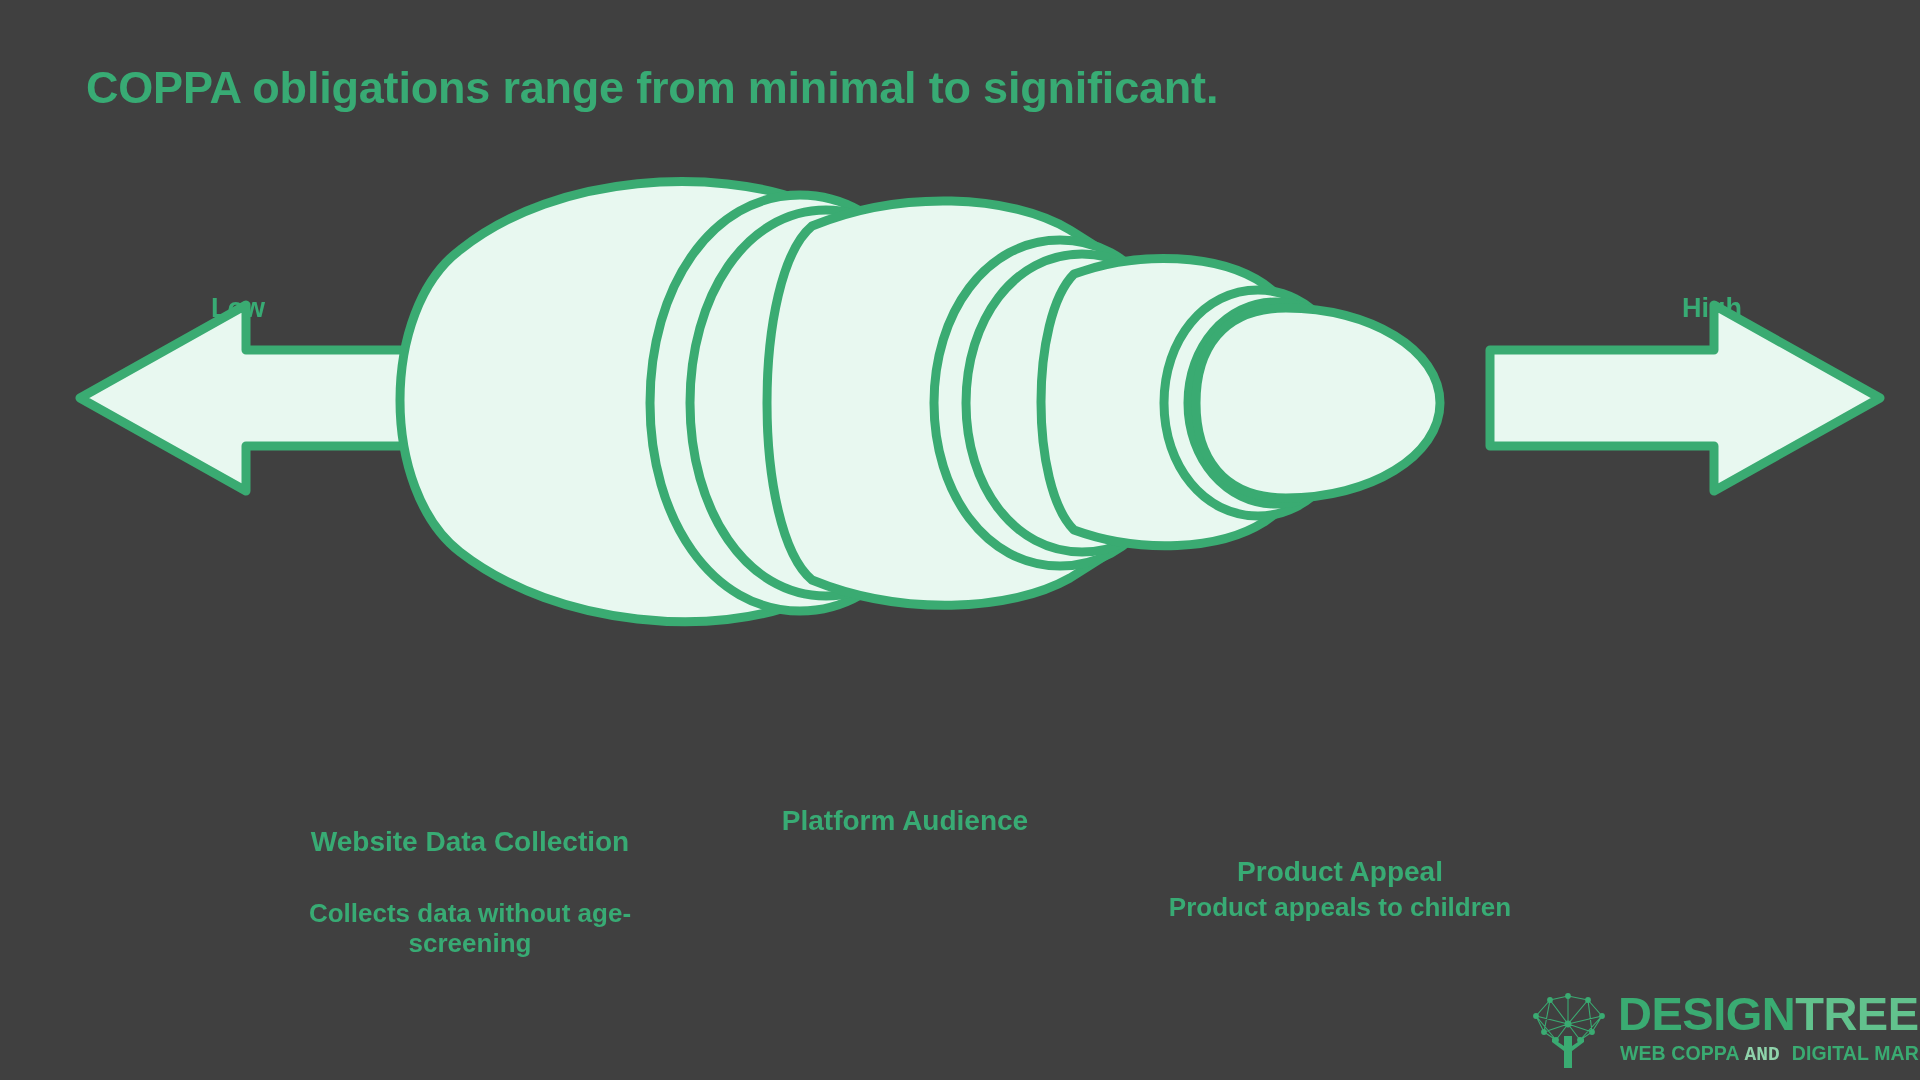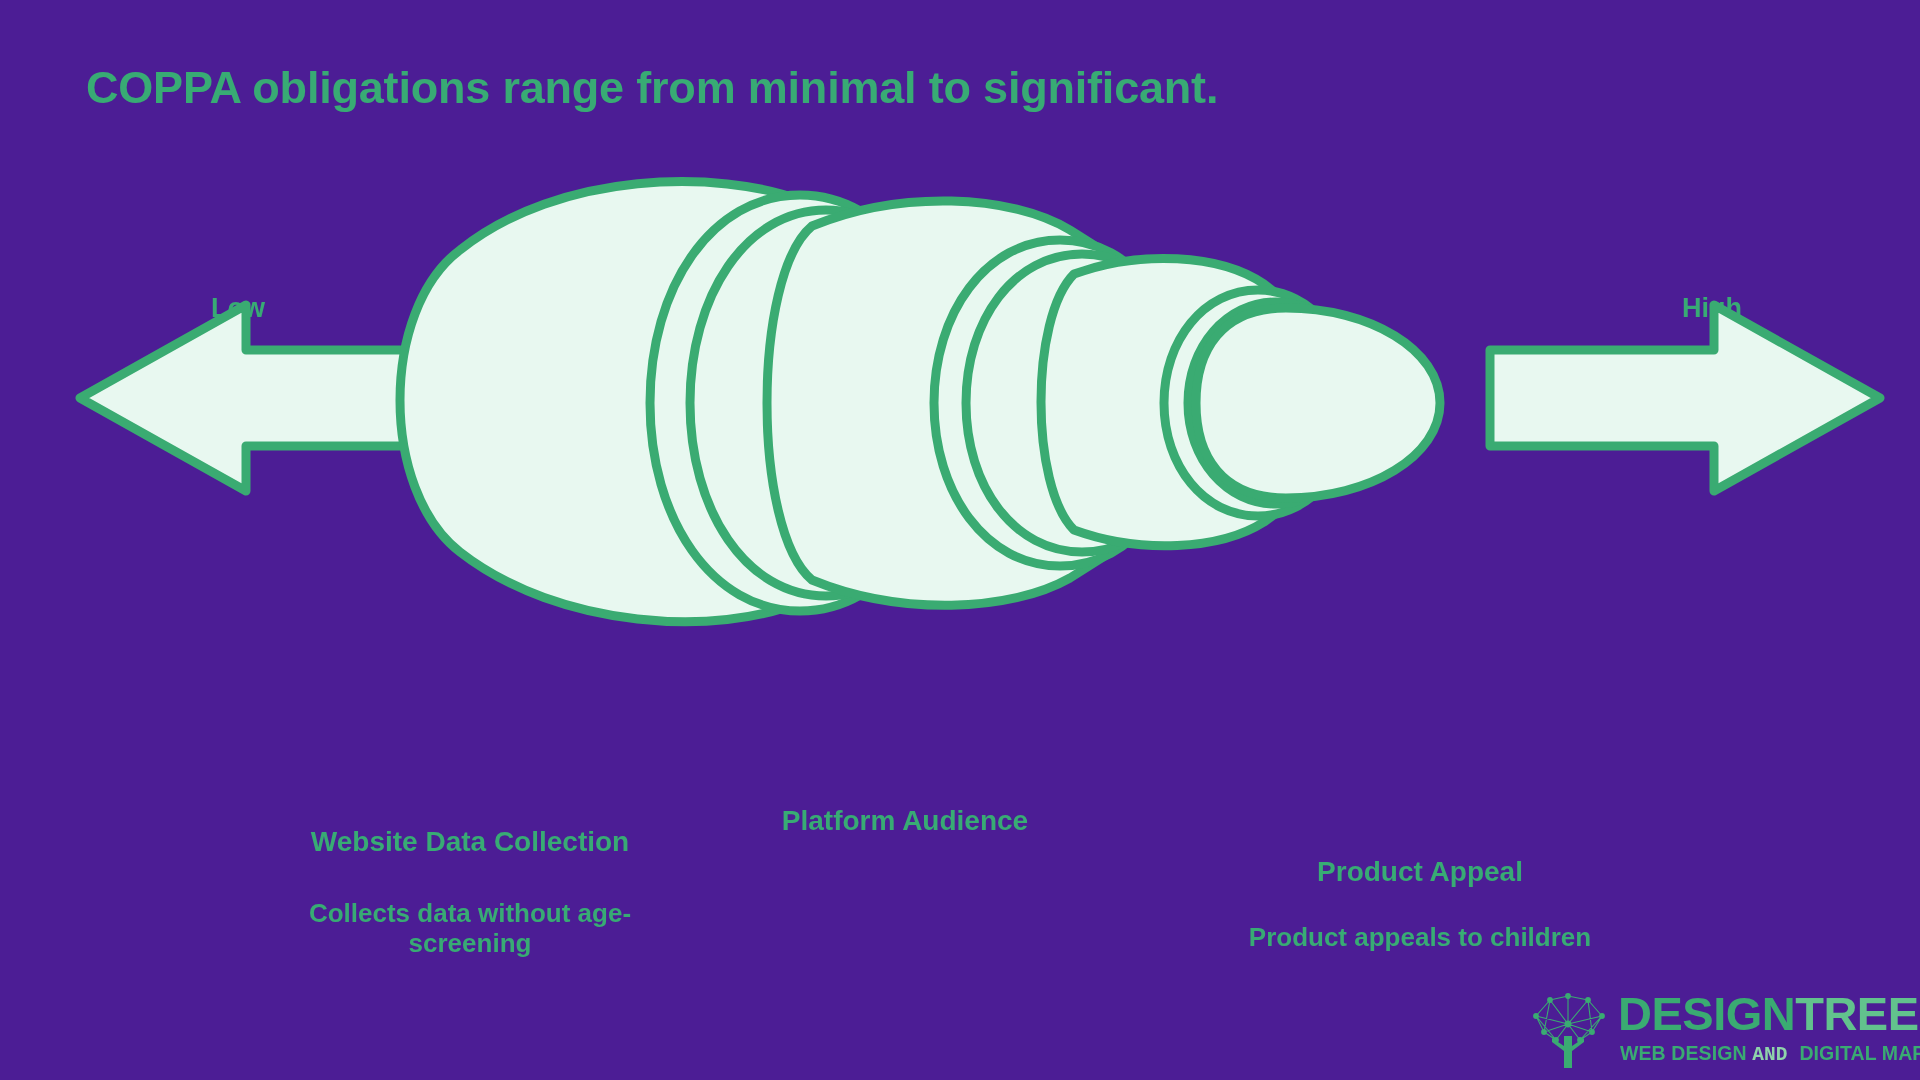--- a/index.html
+++ b/index.html
@@ -5,21 +5,21 @@
   * { margin:0; padding:0; box-sizing:border-box; }
   html,body{
     width:1920px; height:1080px;
     background:#ffffff;
     font-family:"Liberation Sans", sans-serif;
     overflow:hidden;
   }
   #canvas{
     position:relative;
     width:1920px; height:1080px;
-    background:#4c1d95;
+    background:#404040;
   }
 
   
   .title{
     position:absolute;
     left:86px; top:62px;
     width:1760px;
     font-size:45px;
     font-weight:bold;
     letter-spacing:-0.2px;
@@ -57,22 +57,22 @@
   .capgroup .cap-desc{
     font-size:26px;
     font-weight:bold;
     color:#38ab74;
     line-height:1.17;
   }
   .capgroup.g1{ left:300px;  top:825px; width:340px; }
   .capgroup.g1 .cap-desc{ margin-top:40px; }
   .capgroup.g2{ left:700px;  top:804px; width:410px; }
   .capgroup.g2 .cap-desc{ margin-top:22px; }
-  .capgroup.g3{ left:1210px; top:855px; width:420px; }
-  .capgroup.g3 .cap-desc{ margin-top:34px;text-align:center; }
+  .capgroup.g3{ left:1130px; top:855px; width:420px; }
+  .capgroup.g3 .cap-desc{ margin-top:4px;text-align:center; }
 
   
   #logo{
     position:absolute;
     left:1524px; top:988px;
     width:380px; height:82px;
   }
   .logo-mark{
     position:absolute; left:0; top:0;
     width:88px; height:82px;
@@ -219,17 +219,17 @@
         <circle cx="56" cy="52" r="2.9"></circle>
       </g>
       <path d="M40,48 L40,80 L48,80 L48,48 Z" fill="#3aab72"></path>
       <path d="M40,58 L28,50 L28,54 L40,63 Z" fill="#3aab72"></path>
       <path d="M48,58 L60,50 L60,54 L48,63 Z" fill="#3aab72"></path>
     </svg>
     <div class="logo-word">
       <span class="w1">DESIGN</span><span class="w2">TREE</span>
     </div>
     <div class="logo-tag">
-      <span class="t1">WEB DESIGN </span><span class="t2">AND </span><span class="t3">DIGITAL MARKETING</span>
+      <span class="t1">WEB COPPA </span><span class="t2">AND </span><span class="t3">DIGITAL MARKETING</span>
     </div>
   </div>
 
 </div>
 
 </body></html>

